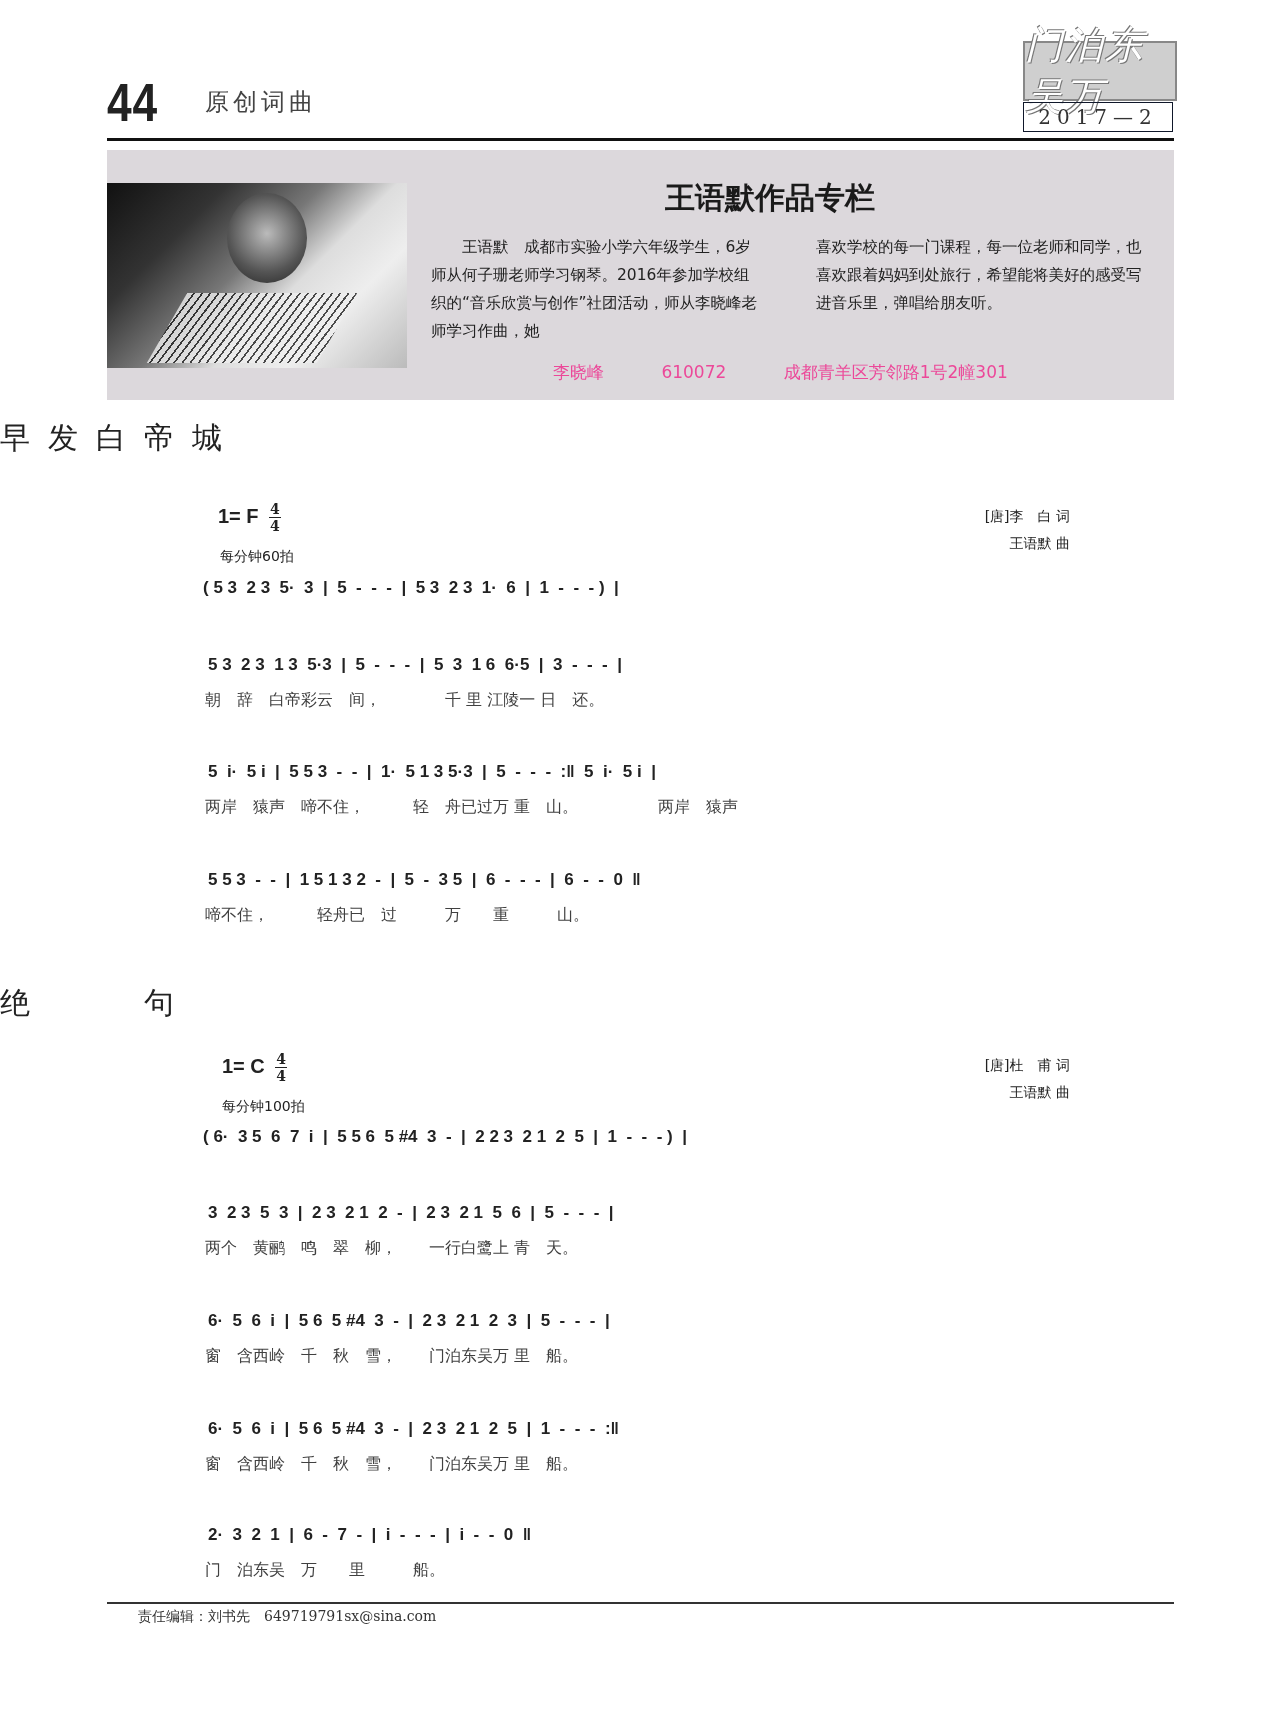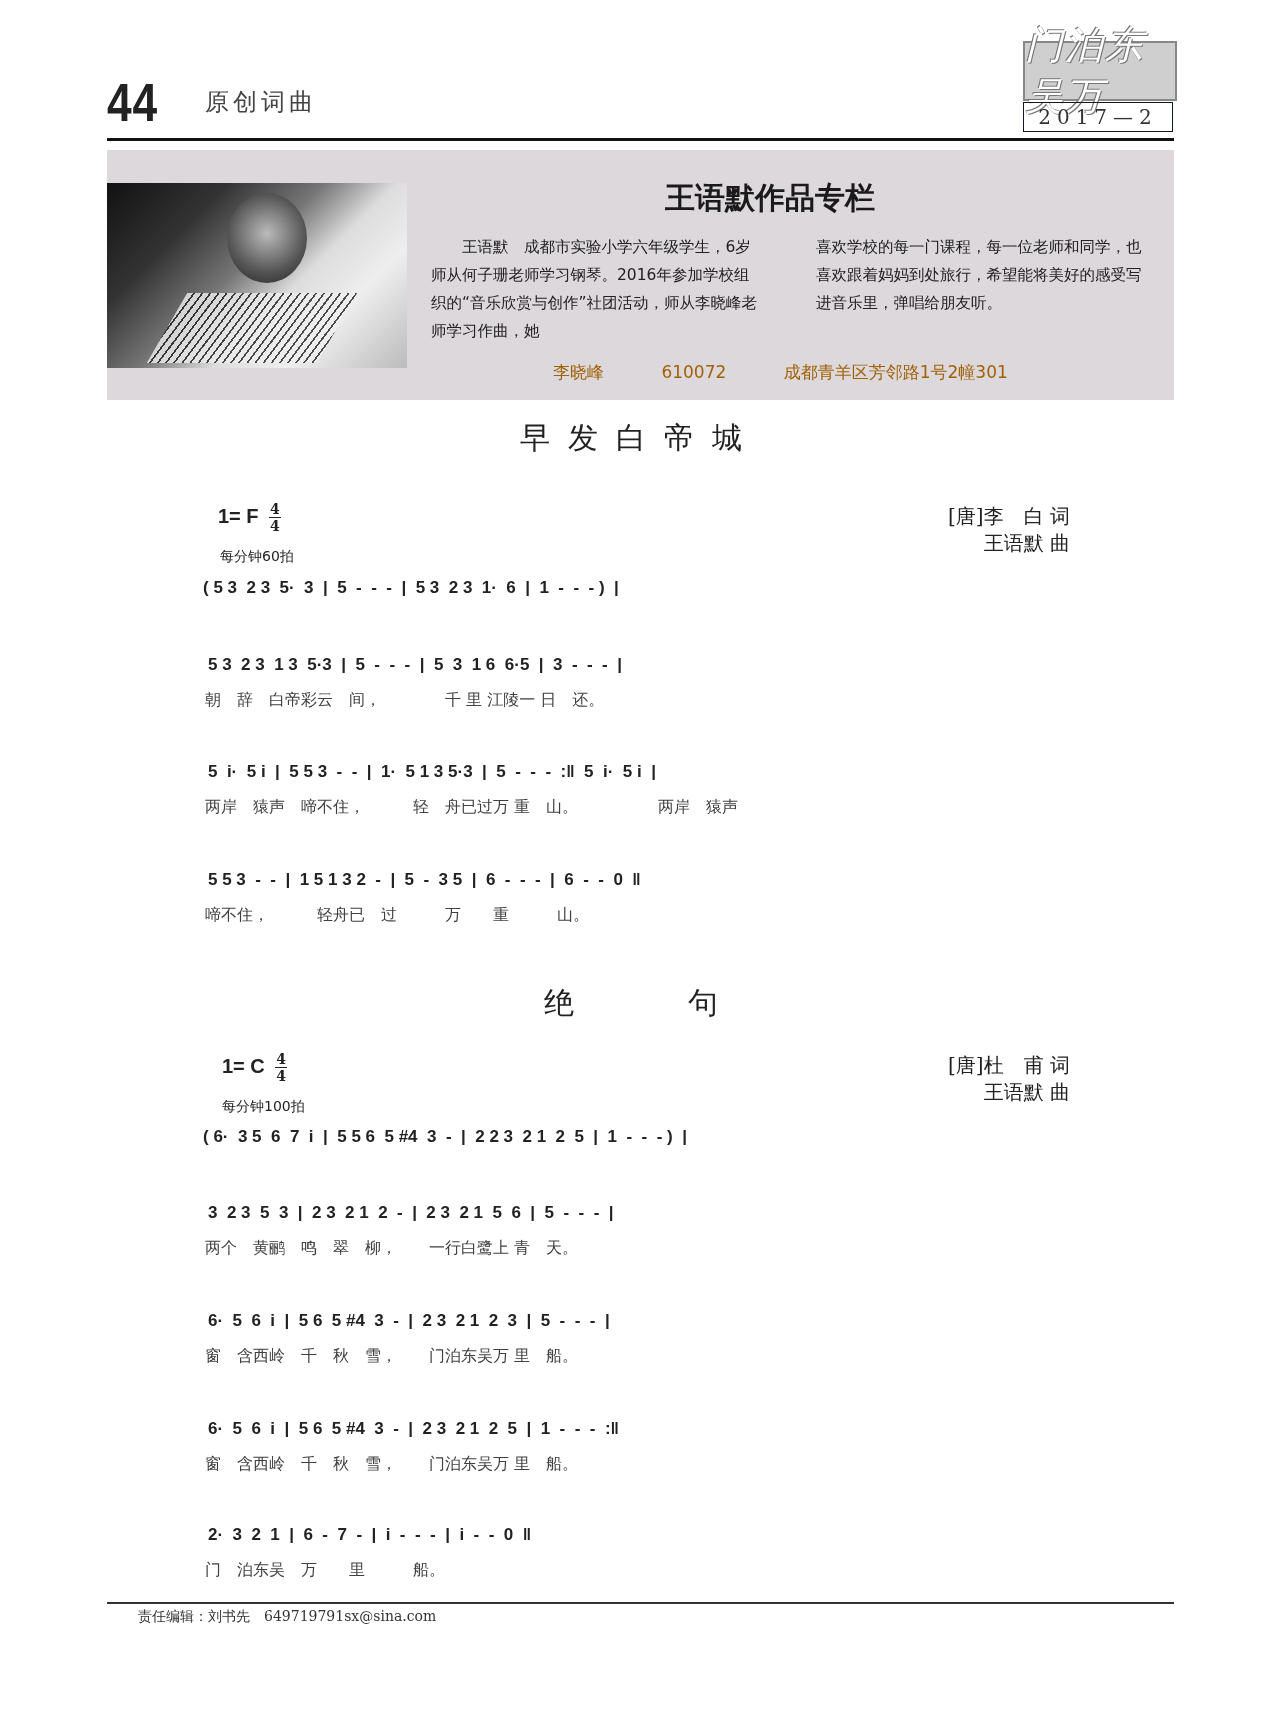--- a/index.html
+++ b/index.html
@@ -11,30 +11,30 @@
   .mag-issue{left:1023px;top:102px;width:148px;height:28px;border:1px solid #0f172a;font-family:"DejaVu Serif",serif;font-size:20px;display:flex;align-items:center;justify-content:center;letter-spacing:6px;color:#333;}
   .rule{left:107px;top:138px;width:1067px;height:3px;background:#111;}
   .panel{left:107px;top:150px;width:1067px;height:250px;background:#dcd8dc;}
   .photo{left:107px;top:183px;width:300px;height:185px;background:linear-gradient(135deg,#111 0%,#333 25%,#777 45%,#ddd 60%,#eee 75%,#bbb 100%);}
   .photo .kid{position:absolute;left:120px;top:10px;width:80px;height:90px;border-radius:50%;background:radial-gradient(circle at 50% 45%,#bbb 0%,#555 60%,#222 100%);}
   .photo .keys{position:absolute;left:60px;top:110px;width:170px;height:70px;background:repeating-linear-gradient(100deg,#eee 0 6px,#222 6px 8px);transform:skewX(-30deg);opacity:.8;}
   .col-title{left:620px;top:178px;width:300px;font-family:"DejaVu Serif",serif;font-weight:bold;font-size:30px;text-align:center;color:#1a1a1a;}
   .bio{font-family:"DejaVu Sans",sans-serif;font-size:15.5px;line-height:28px;color:#222;}
   .bio1{left:431px;top:233px;width:330px;}
   .bio2{left:816px;top:233px;width:330px;}
-  .contact{left:553px;top:361px;font-size:17px;color:#a16207;word-spacing:24px;}
+  .contact{left:553px;top:361px;font-size:17px;color:#ec4899;word-spacing:24px;}
   .contact span{margin-right:28px;}
-  .song-title{font-family:Liberation Mono, monospace;font-size:30px;letter-spacing:18px;text-align:center;width:1280px;left:0;}
+  .song-title{font-family:Liberation Mono, monospace;font-size:30px;letter-spacing:18px;text-align:left;width:1280px;left:0;}
   .key{font-family:"DejaVu Serif",serif;font-size:20px;}
   .key b{font-family:"Liberation Sans",sans-serif;}
   .frac{display:inline-block;vertical-align:middle;text-align:center;font-weight:bold;font-size:14px;line-height:14px;margin-left:4px;}
   .frac span{display:block;}
   .frac .bar{border-top:1px solid #222;width:12px;margin:1px auto;}
   .tempo{font-size:14px;}
-  .credit{font-family:"DejaVu Serif",serif;font-size:20px;text-align:right;line-height:27px;}
+  .credit{font-family:"DejaVu Serif",serif;font-size:14px;text-align:right;line-height:27px;}
   .row{font-family:"Liberation Sans",sans-serif;font-weight:bold;font-size:17px;white-space:pre;letter-spacing:0px;}
   .lyr{font-family:"DejaVu Serif",serif;font-size:16px;white-space:pre;color:#404040;}
   .footer-rule{left:107px;top:1602px;width:1067px;height:2px;background:#333;}
   .footer{left:138px;top:1608px;font-family:"DejaVu Serif",serif;font-size:14px;color:#333;}
 </style>
 </head>
 <body>
 
 <div class="abs pagenum">44</div>
 <div class="abs section">原创词曲</div>

